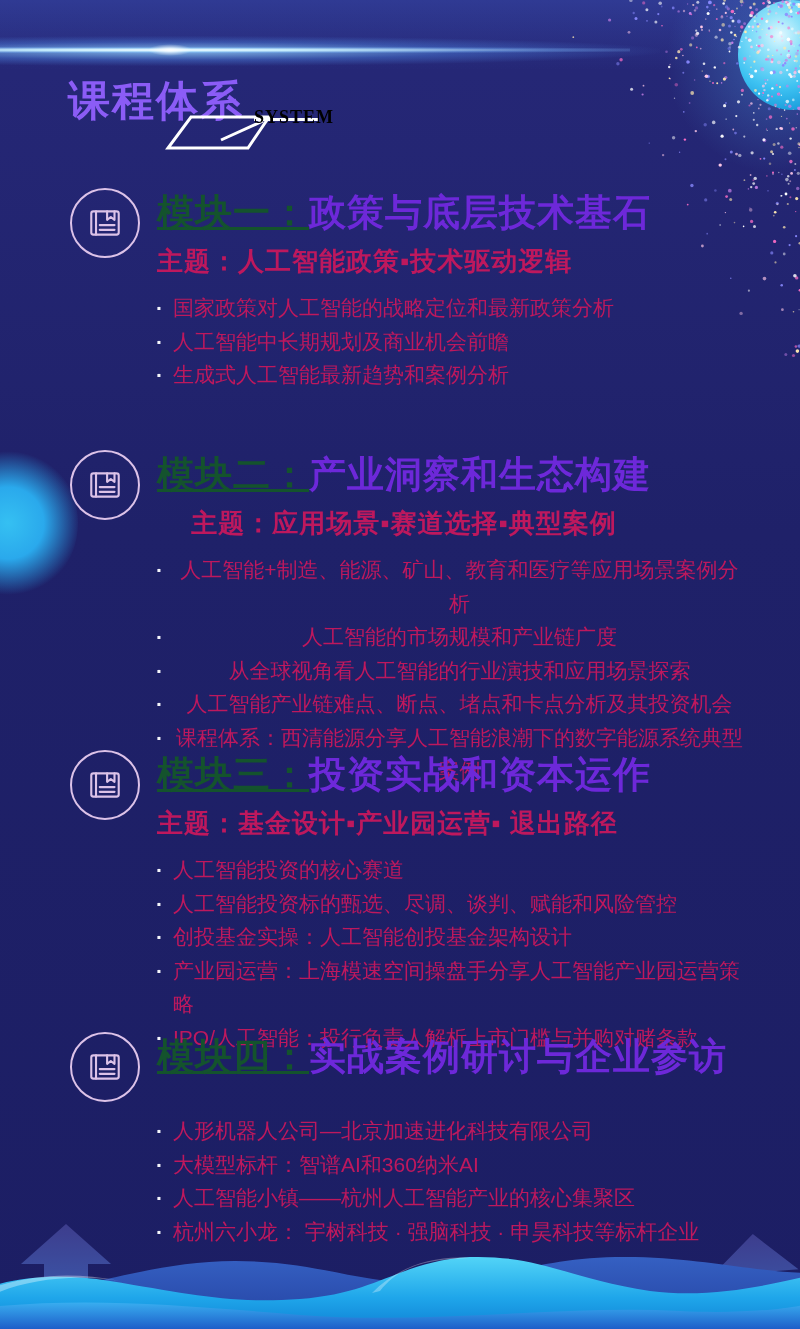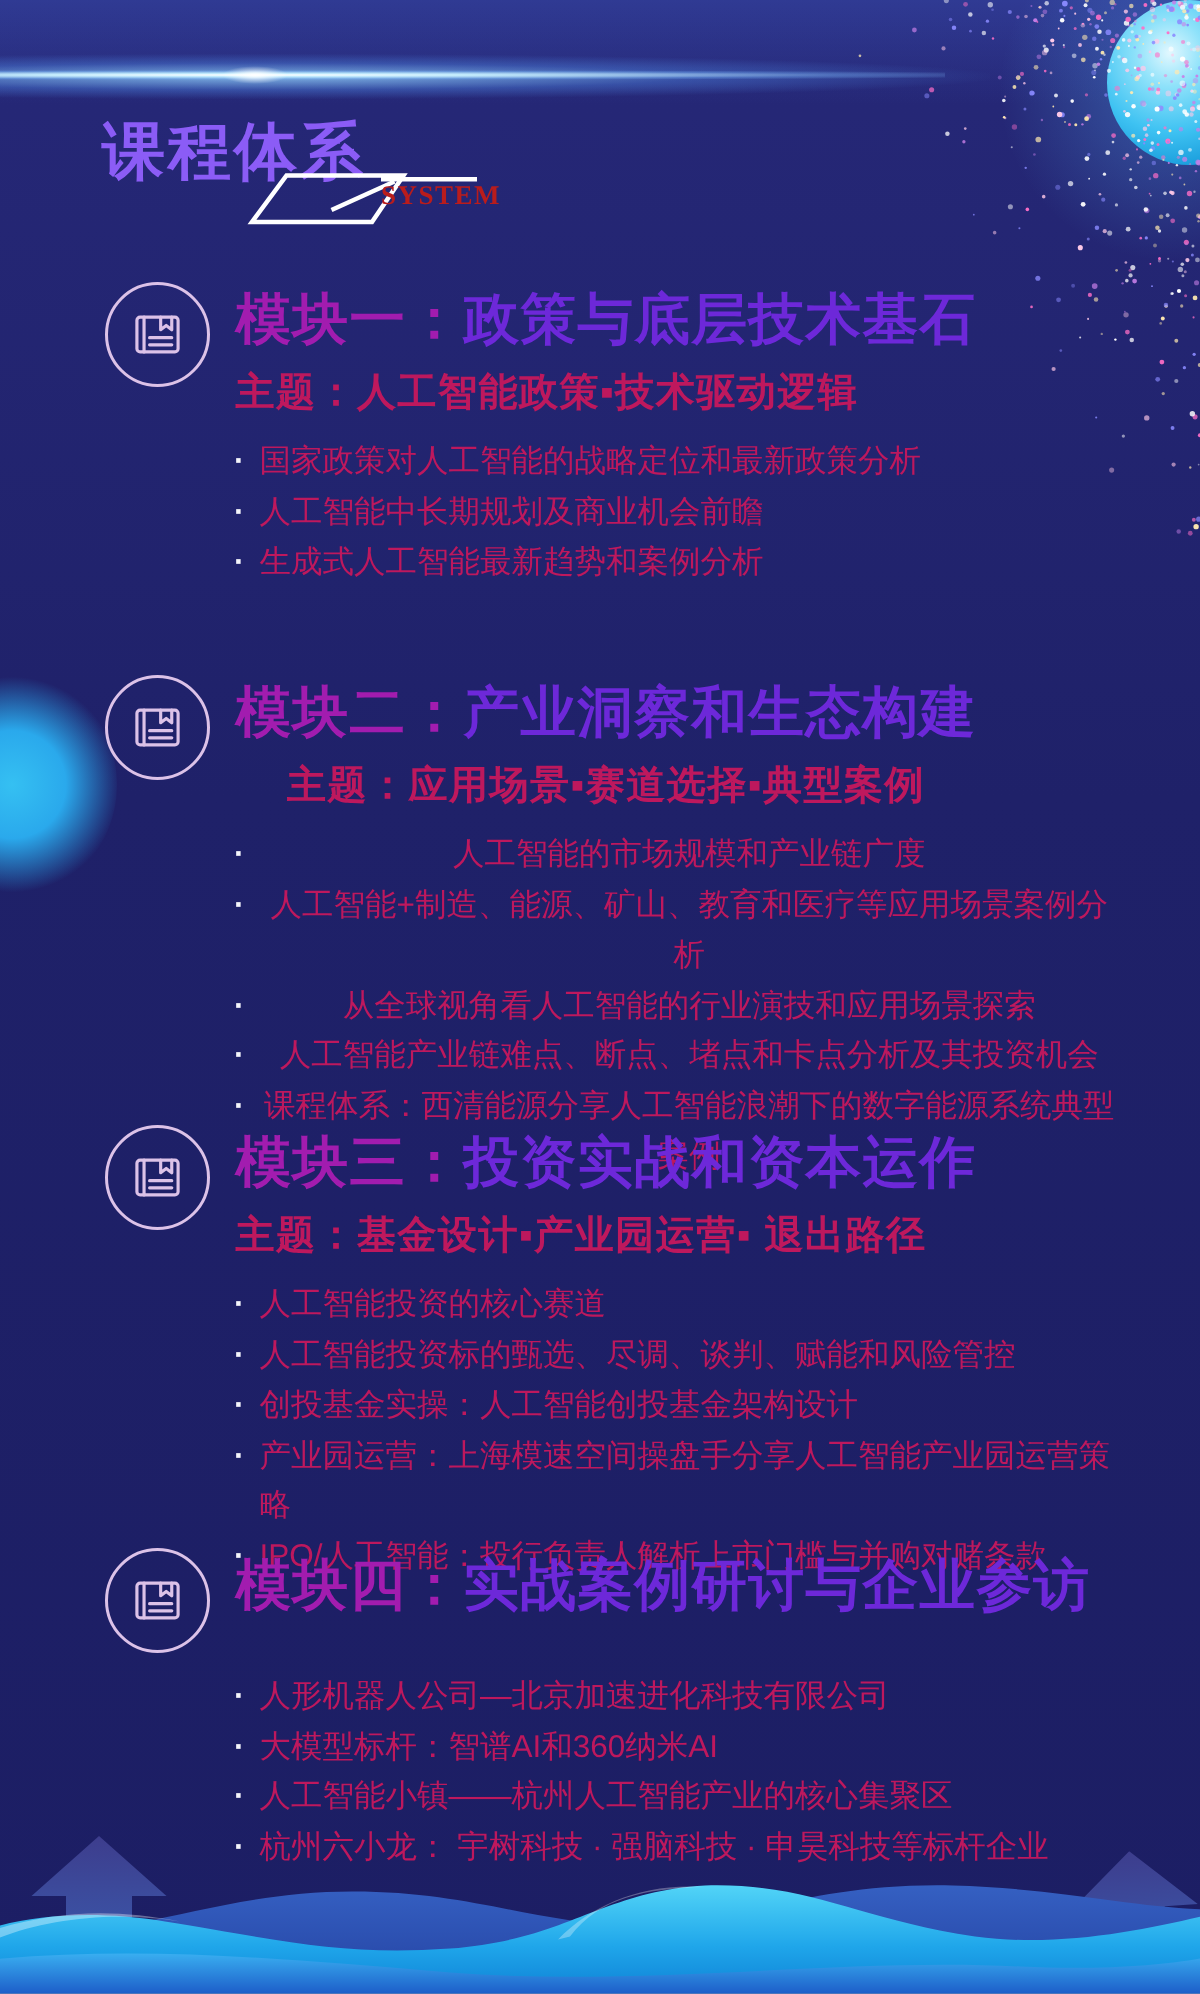--- a/index.html
+++ b/index.html
@@ -26,32 +26,32 @@
     background:radial-gradient(circle,rgba(90,185,255,.35) 0%,rgba(90,185,255,0) 70%);}
   .sphere{width:110px;height:110px;right:-48px;top:0;border-radius:50%;
     background:radial-gradient(circle at 38% 32%,#e2f8ff 0%,#8fe2fa 22%,#3ec2f2 52%,#179ada 78%,rgba(20,130,210,.0) 100%);}
   .glow-blob{width:140px;height:150px;left:-62px;top:448px;border-radius:50%;
     background:radial-gradient(circle,#35c0f2 0%,#2aa9ec 35%,rgba(42,140,235,0) 70%);}
 
   
   .logo-wrap{left:68px;top:80px;width:330px;height:70px;}
   .logo-text{position:absolute;left:0;top:0;font-size:42px;font-weight:bold;color:#8b5cf6;letter-spacing:2px;line-height:42px;}
   .logo-shape{position:absolute;left:96px;top:34px;}
-  .logo-sub{position:absolute;left:186px;top:40px;font-family:"Liberation Serif","DejaVu Serif",serif;
-    font-weight:bold;font-size:18px;color:#b91c1c;letter-spacing:1px;}
+  .logo-sub{position:absolute;left:186px;top:27px;font-family:"Liberation Serif","DejaVu Serif",serif;
+    font-weight:bold;font-size:18px;color:#000000;letter-spacing:1px;}
   .logo-line{position:absolute;left:186px;top:38px;width:64px;height:3px;background:#ffffff;}
 
   
   .module{left:70px;width:676px;position:absolute;}
   .module-header{display:flex;align-items:flex-start;}
   .icon-circle{width:66px;height:66px;border:2.5px solid #dcc2e8;border-radius:50%;
     flex:0 0 auto;display:flex;align-items:center;justify-content:center;margin-top:2px;}
   .module-titles{margin-left:17px;}
   .module-title{font-size:37px;font-weight:bold;line-height:46px;padding-top:4px;letter-spacing:1px;}
-  .module-label{color:#a21caf;}
+  .module-label{color:#14532d;text-decoration:underline;}
   .module-name{color:#6d28d9;}
   .module-theme{font-size:26px;font-weight:bold;color:#be185d;margin-top:8px;letter-spacing:1px;}
   .module-theme:empty{display:none;}
   .bullets{list-style:none;margin:12px 0 0 86px;padding:0;}
   .bullets li{position:relative;padding-left:17px;font-size:21px;line-height:33.5px;color:#be185d;}
   .bullets li::before{content:"·";position:absolute;left:0;top:0;font-weight:bold;color:#f4f5fb;}
 
   .m1{top:186px;} .m2{top:448px;text-align:center;} .m3{top:748px;} .m4{top:1030px;}
 
   
@@ -548,22 +548,22 @@
         <line x1="13" y1="20" x2="27" y2="20"></line>
         <line x1="13" y1="24.5" x2="27" y2="24.5"></line>
       </svg>
     </div>
     <div class="module-titles">
       <div class="module-title"><span class="module-label">模块二：</span><span class="module-name">产业洞察和生态构建</span></div>
       <div class="module-theme">主题：应用场景▪赛道选择▪典型案例</div>
     </div>
   </div>
   <ul class="bullets">
+    <li>人工智能+制造、能源、矿山、教育和医疗等应用场景案例分析</li>
     <li>人工智能的市场规模和产业链广度</li>
-    <li>人工智能+制造、能源、矿山、教育和医疗等应用场景案例分析</li>
     <li>从全球视角看人工智能的行业演技和应用场景探索</li>
     <li>人工智能产业链难点、断点、堵点和卡点分析及其投资机会</li>
     <li>课程体系：西清能源分享人工智能浪潮下的数字能源系统典型案例</li>
   </ul>
 </div>
 
 <div class="module m3">
   <div class="module-header">
     <div class="icon-circle">
       <svg width="38" height="38" viewBox="0 0 36 36" fill="none" stroke="#dcc2e8" stroke-width="2" stroke-linejoin="round" stroke-linecap="round">

